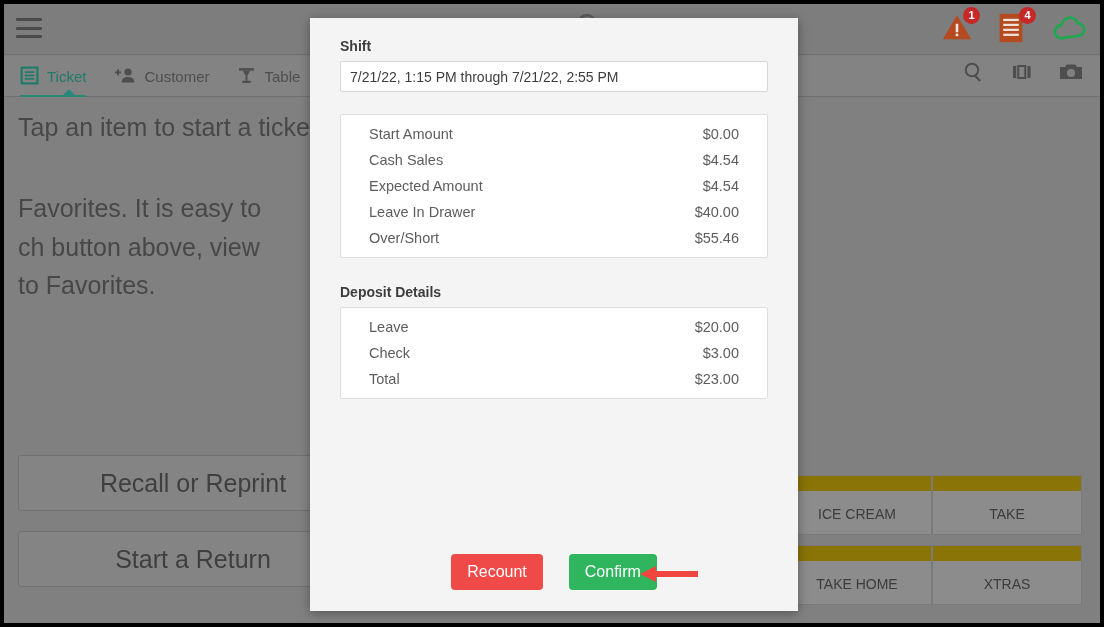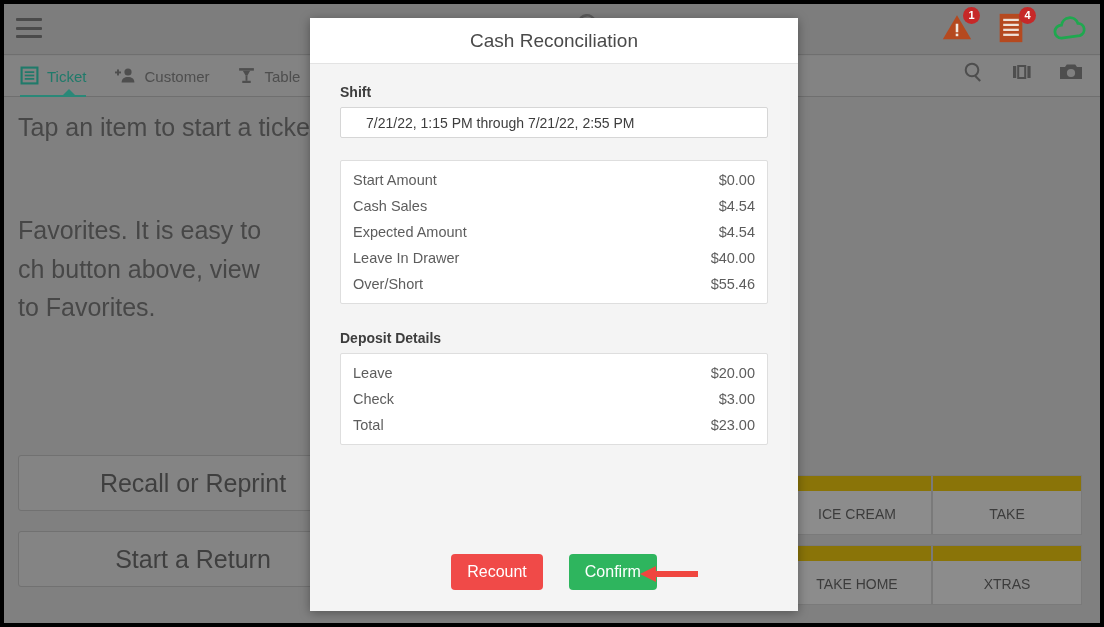--- a/index.html
+++ b/index.html
@@ -82,21 +82,21 @@
     position: absolute; right: 16px; top: 4px;
     display: flex; align-items: center; gap: 24px;
   }
 
   
   .bodytext {
     position: absolute; left: 14px; top: 104px;
     width: 1070px;
     font-size: 25px; color: #474747; line-height: 1.55;
   }
-  .bodytext .p2 { margin-top: 64px; }
+  .bodytext .p2 { margin-top: 42px; }
 
   
   .bl-btns { position: absolute; left: 14px; bottom: 16px; width: 350px; }
   .bl-btn {
     height: 56px; margin-bottom: 20px;
     background: #848484;
     border: 1px solid #717171;
     border-radius: 3px;
     display: flex; align-items: center; justify-content: center;
     font-size: 25px; color: #3f3f3f;
@@ -169,29 +169,29 @@
   .section-label {
     font-size: 14px; font-weight: bold; color: #3d3d3d;
     margin-bottom: 7px;
   }
   .shift-field {
     height: 31px;
     background: #fff;
     border: 1px solid #d6d6d6;
     border-radius: 2px;
     display: flex; align-items: center;
-    padding: 0 25px;
+    padding: 0 9px;
     font-size: 14px; color: #3d3d3d;
     margin-bottom: 22px;
   }
   .amount-card {
     background: #fff;
     border: 1px solid #dedede;
     border-radius: 2px;
-    padding: 6px 0;
+    padding: 6px 16px;
   }
   .amount-row {
     display: flex; justify-content: space-between;
     padding: 5px 12px;
     font-size: 14.5px; color: #5d5d5d;
   }
   .amount-row .val { color: #5d5d5d; }
   .spacer-26 { height: 26px; }
 
   
@@ -369,21 +369,20 @@
 
     <div class="cloud-sliver">
       <svg width="36" height="30" viewBox="0 0 26 20">
         <path d="M6.5 17 a4.5 4.5 0 0 1 0-9 a5.8 5.8 0 0 1 11.2-1.2 a4.3 4.3 0 0 1 1.3 8.4 z" fill="none" stroke="#5a5a5a" stroke-width="1.9"></path>
       </svg>
     </div>
   </div>
 
   <div class="dialog">
 
-    <div class="dlg-header">Cash Reconciliation</div>
 
     <div class="dlg-body">
 
       <div class="section-label">Shift</div>
       <div class="shift-field">
         <span>7/21/22, 1:15 PM through 7/21/22, 2:55 PM</span>
       </div>
 
       <div class="amount-card">
         <div class="amount-row">

